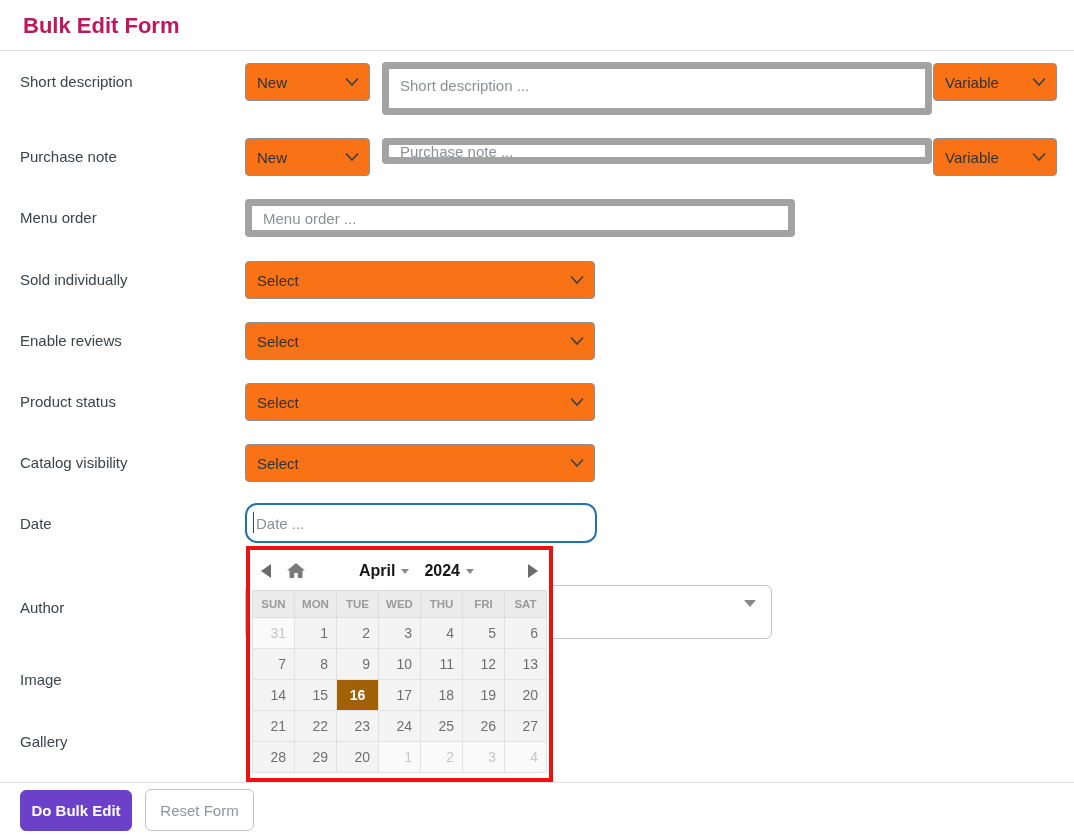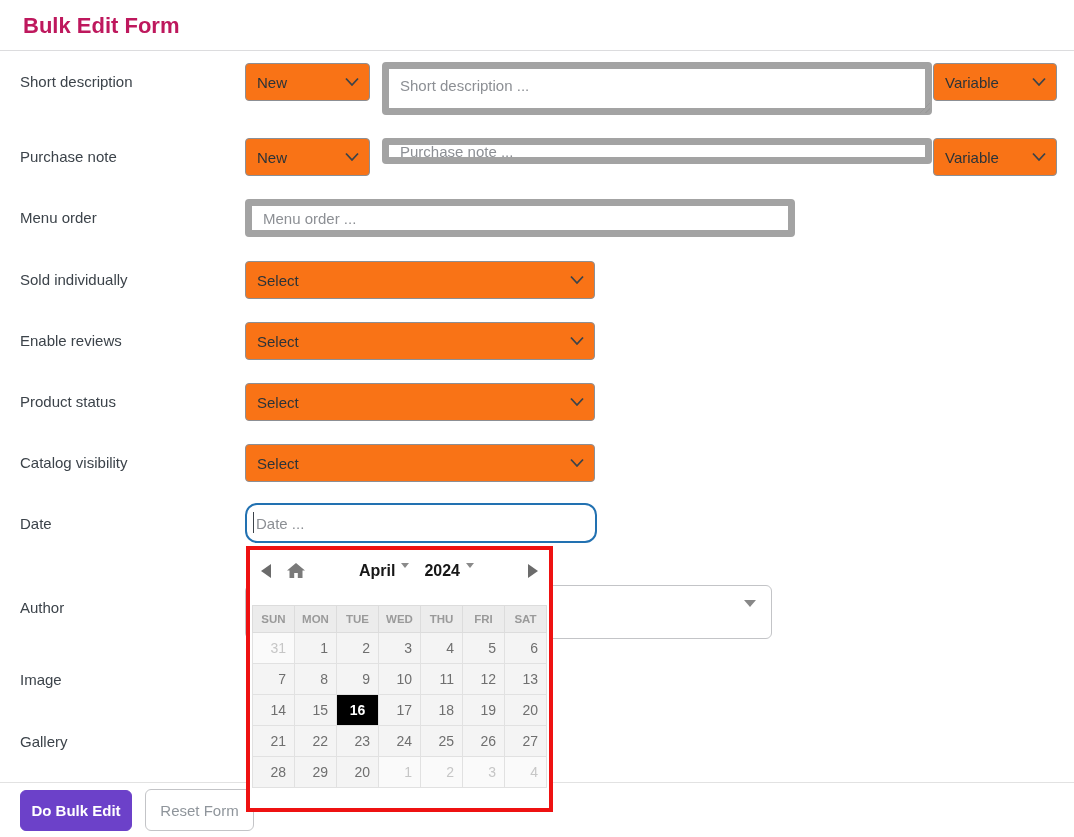--- a/index.html
+++ b/index.html
@@ -81,38 +81,38 @@
   .calendar {
     position: absolute; left: 246px; top: 546px; width: 307px;
     background: #fff; border: 4px solid #ee1111;
     padding: 2px 1px 4px; z-index: 10;
   }
   .cal-header { display: flex; align-items: center; height: 37px; padding: 0 10px; }
   .tri-left  { width:0; height:0; border-top:7px solid transparent; border-bottom:7px solid transparent; border-right:10px solid #6b6b6b; cursor:pointer; }
   .tri-right { width:0; height:0; border-top:7px solid transparent; border-bottom:7px solid transparent; border-left:10px solid #6b6b6b; cursor:pointer; }
   .home-btn { margin-left: 16px; line-height: 0; cursor: pointer; }
   .monthyear { margin: 0 auto; display: flex; align-items: center; gap: 15px; }
-  .my-item { display: flex; cursor: pointer; }
+  .my-item { display: flex; align-items: center; cursor: pointer; }
   .my-item .label { font-size: 16px; font-weight: 700; color: #171717; }
   .my-item .dd {
     margin-left: 6px; width: 0; height: 0;
     border-left: 4px solid transparent; border-right: 4px solid transparent;
     border-top: 5px solid #8a8a8a; position: relative; top: 1px;
   }
-  .cal-table { border-collapse: collapse; table-layout: fixed; margin: 16px auto; }
+  .cal-table { border-collapse: collapse; table-layout: fixed; margin: 1px auto; }
   .cal-table th {
     width: 42px; height: 27px; background: #ececec; border: 1px solid #dcdcdc;
     font-size: 11.5px; font-weight: 700; color: #9a9a9a; text-align: center;
   }
   .cal-table td {
     width: 42px; height: 31px; background: #f4f4f4; border: 1px solid #e1e1e1;
     font-size: 14px; color: #6f6f6f; text-align: right; padding-right: 8px; cursor: pointer;
   }
   .cal-table td.muted { color: #c6c6c6; background: #fafafa; }
-  .cal-table td.selected { background: #000000; color: #fff; font-weight: 700; text-align: center; padding-right: 0; }
+  .cal-table td.selected { background: #a16207; color: #fff; font-weight: 700; text-align: center; padding-right: 0; }
 
   .btn {
     position: absolute; border-radius: 6px; font-size: 15px;
     font-family: "Liberation Sans", sans-serif; cursor: pointer;
   }
   .btn-primary {
     left: 20px; top: 790px; width: 112px; height: 41px;
     background: #6c41c9; border: 1px solid #6c41c9; color: #fff; font-weight: 700;
   }
   .btn-secondary {

